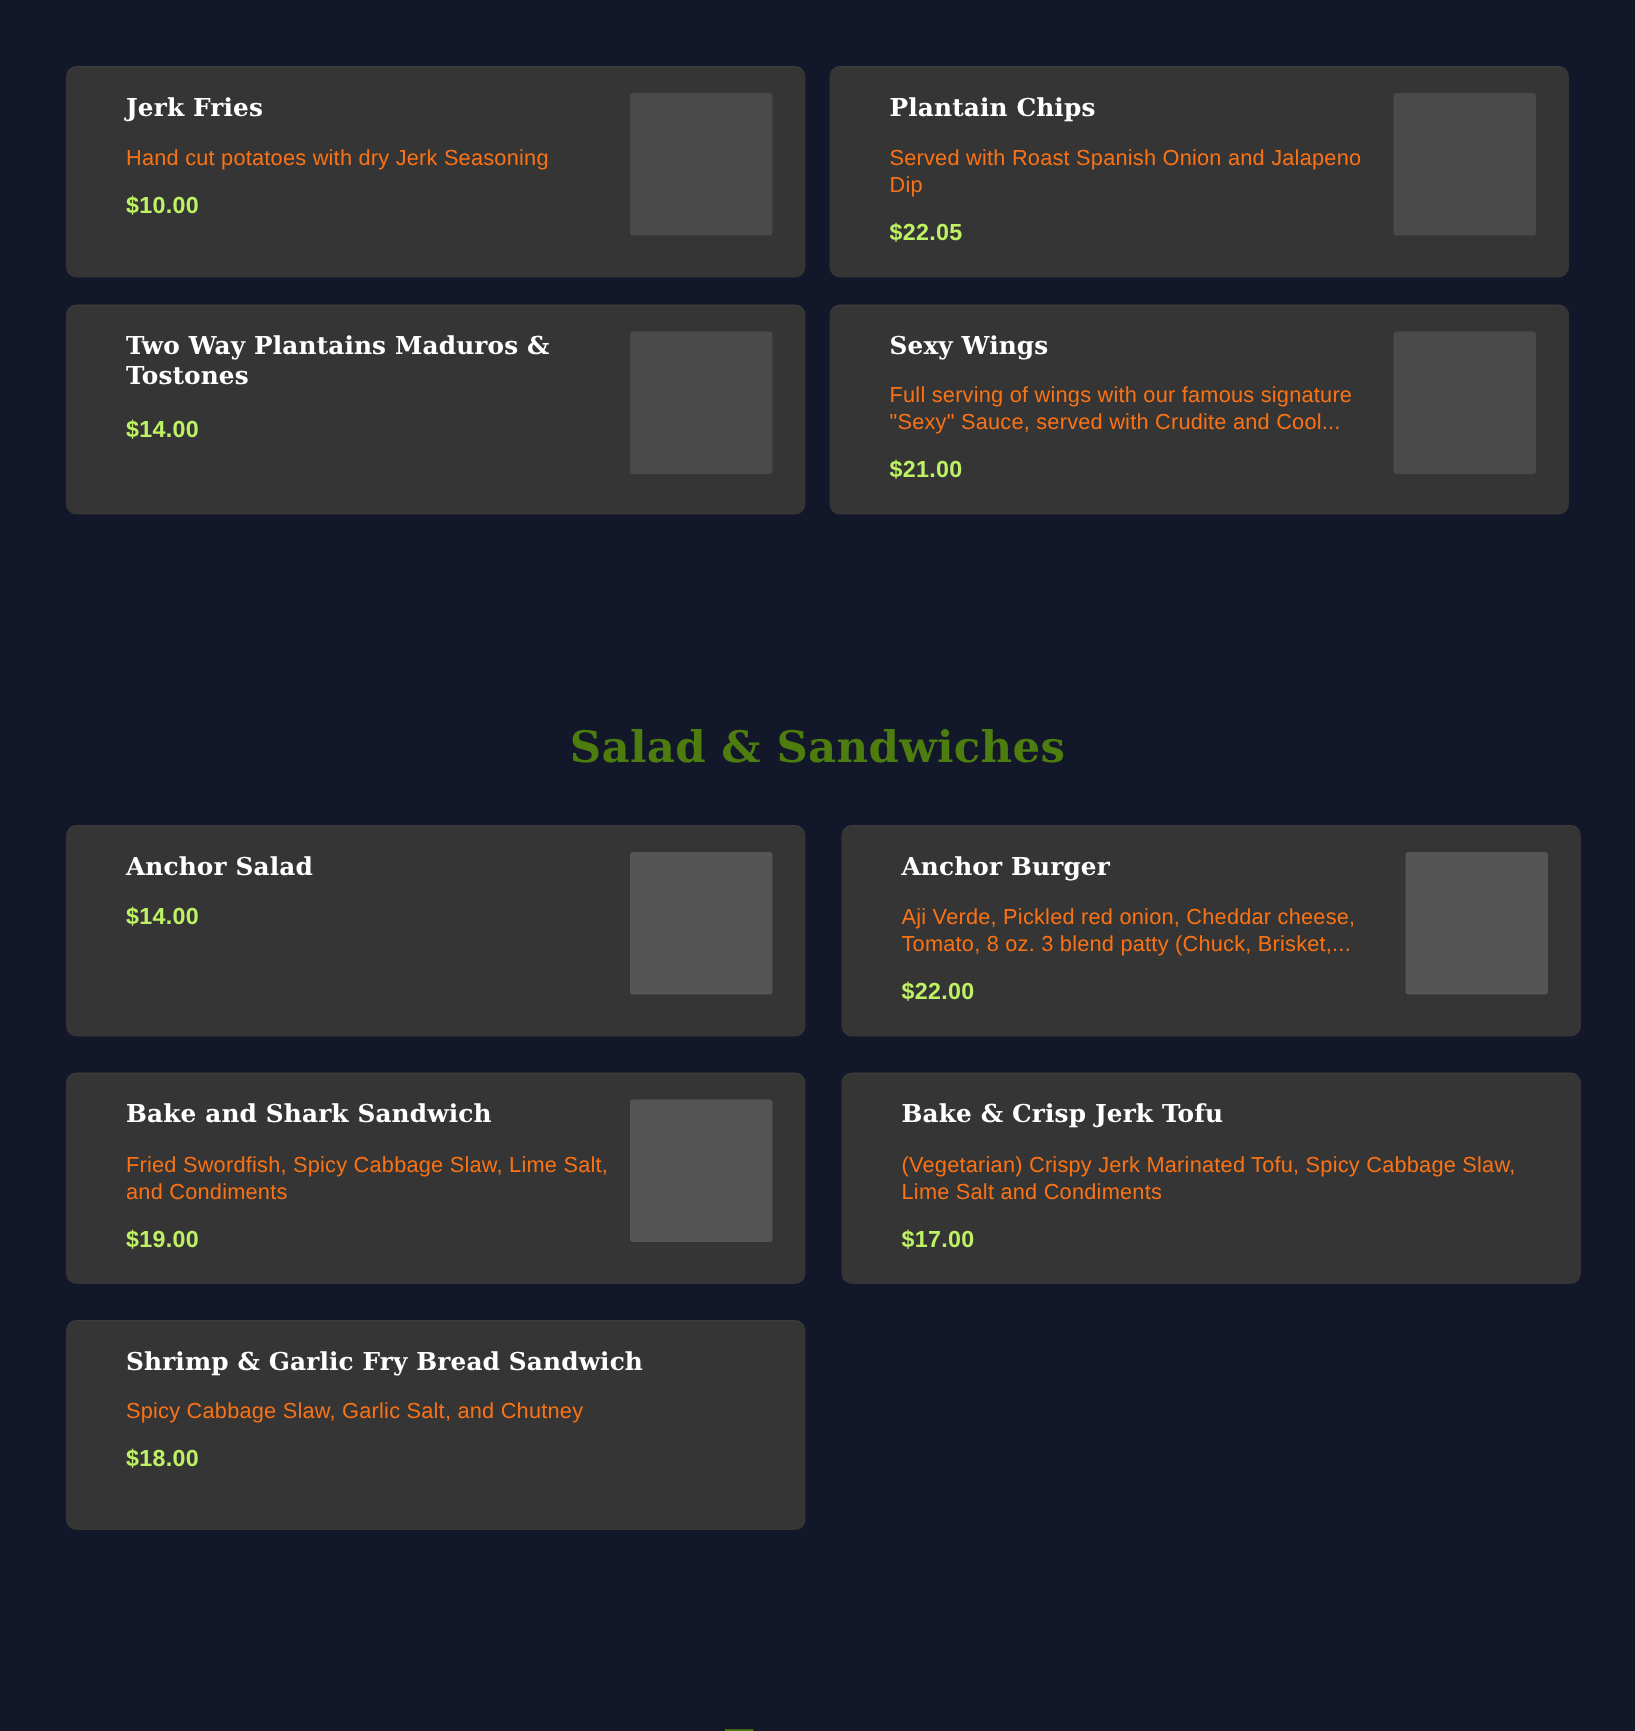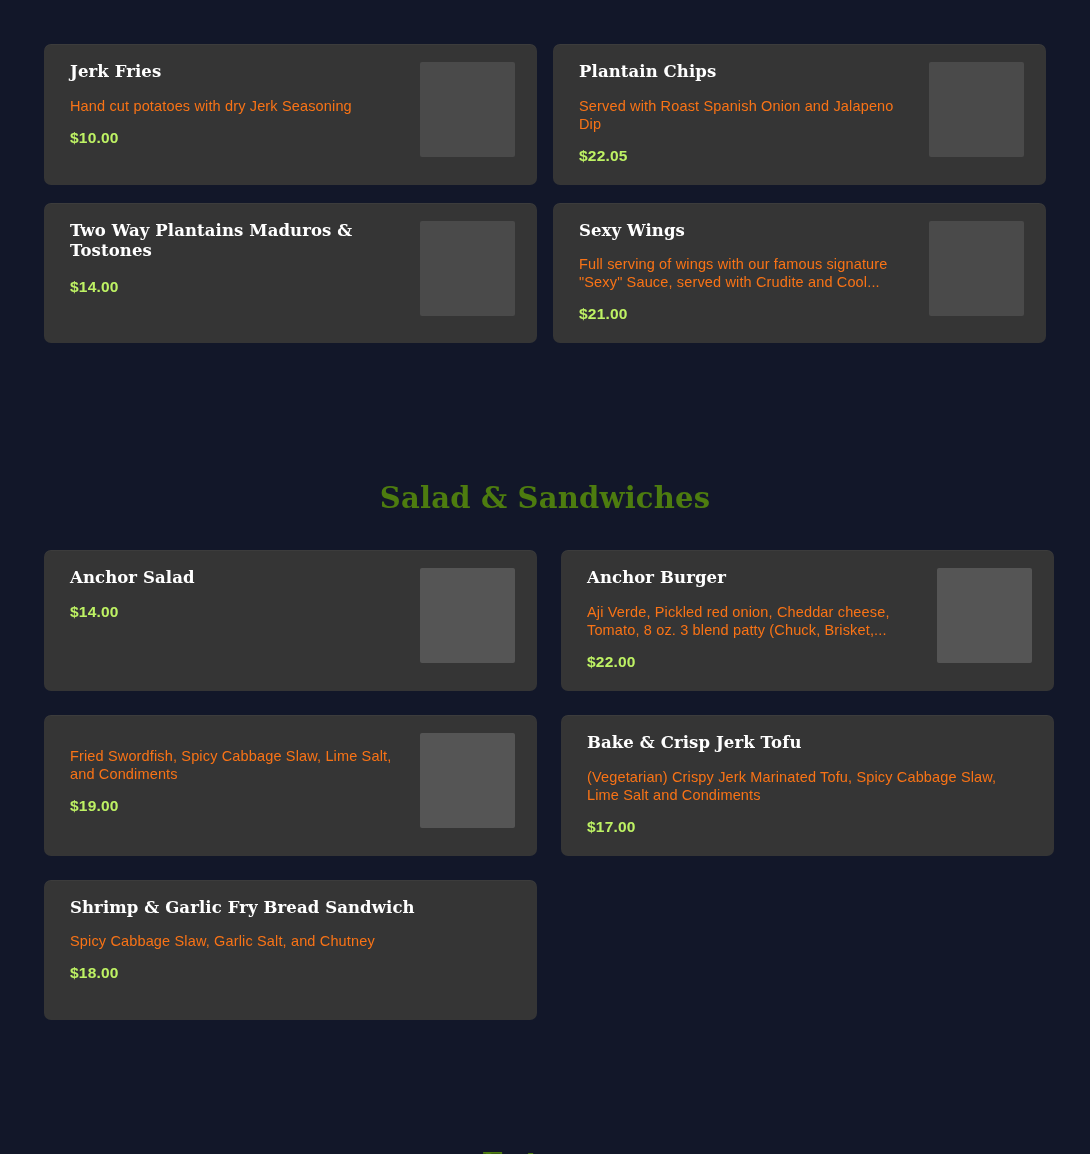--- a/index.html
+++ b/index.html
@@ -63,20 +63,21 @@
     display: flex;
     align-items: flex-start;
     justify-content: space-between;
     gap: 14px;
     box-shadow: 0 1px 0 rgba(255,255,255,0.035) inset;
   }
 
   .card-body {
     flex: 1 1 auto;
     min-width: 0;
+    margin-left: 14px;
   }
 
   .card-title {
     font-family: "DejaVu Serif", "Liberation Serif", serif;
     font-size: 16.5px;
     font-weight: 700;
     color: #ffffff;
     line-height: 1.25;
     letter-spacing: .1px;
   }
@@ -183,20 +184,21 @@
       <div class="card-body">
         <div class="card-title">Anchor Burger</div>
         <div class="card-desc">Aji Verde, Pickled red onion, Cheddar cheese, Tomato, 8 oz. 3 blend patty (Chuck, Brisket,...</div>
         <div class="card-price">$22.00</div>
       </div>
       <div class="thumb"></div>
     </div>
 
     <div class="card h-133">
       <div class="card-body">
+        <div class="card-title">Bake and Shark Sandwich</div>
         <div class="card-desc">Fried Swordfish, Spicy Cabbage Slaw, Lime Salt, and Condiments</div>
         <div class="card-price">$19.00</div>
       </div>
       <div class="thumb"></div>
     </div>
 
     <div class="card h-133">
       <div class="card-body">
         <div class="card-title">Bake &amp; Crisp Jerk Tofu</div>
         <div class="card-desc">(Vegetarian) Crispy Jerk Marinated Tofu, Spicy Cabbage Slaw, Lime Salt and Condiments</div>

